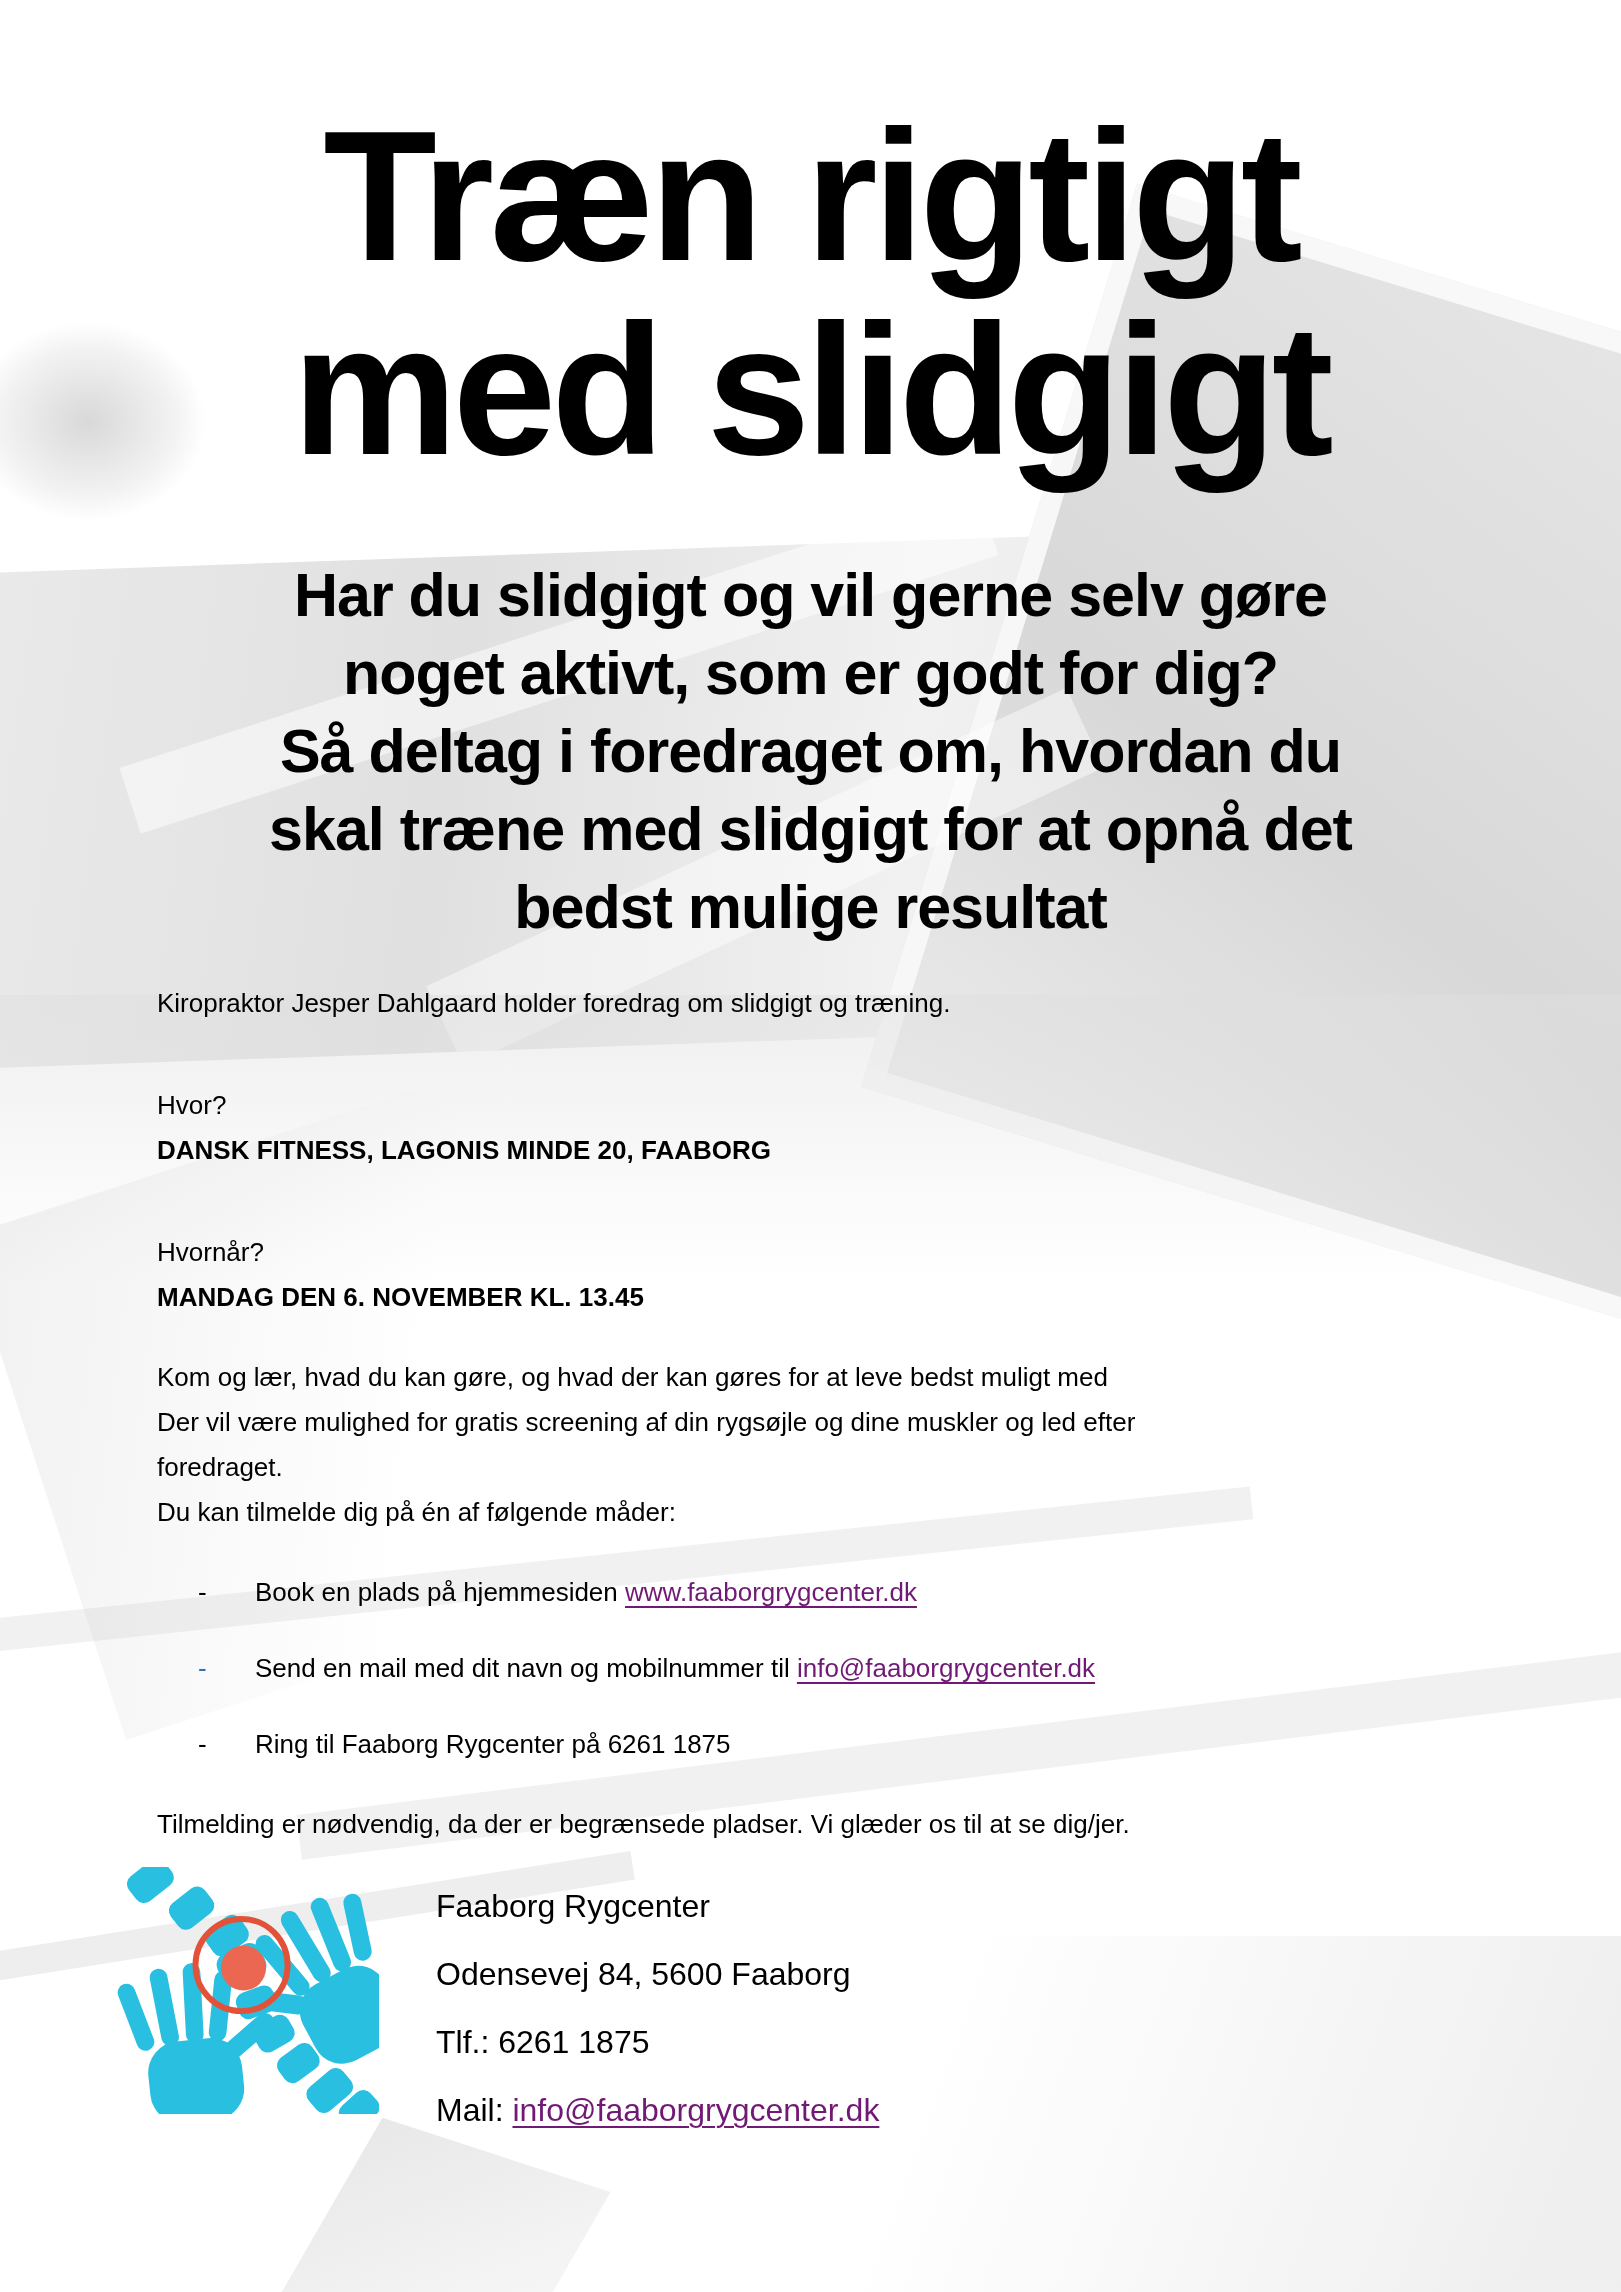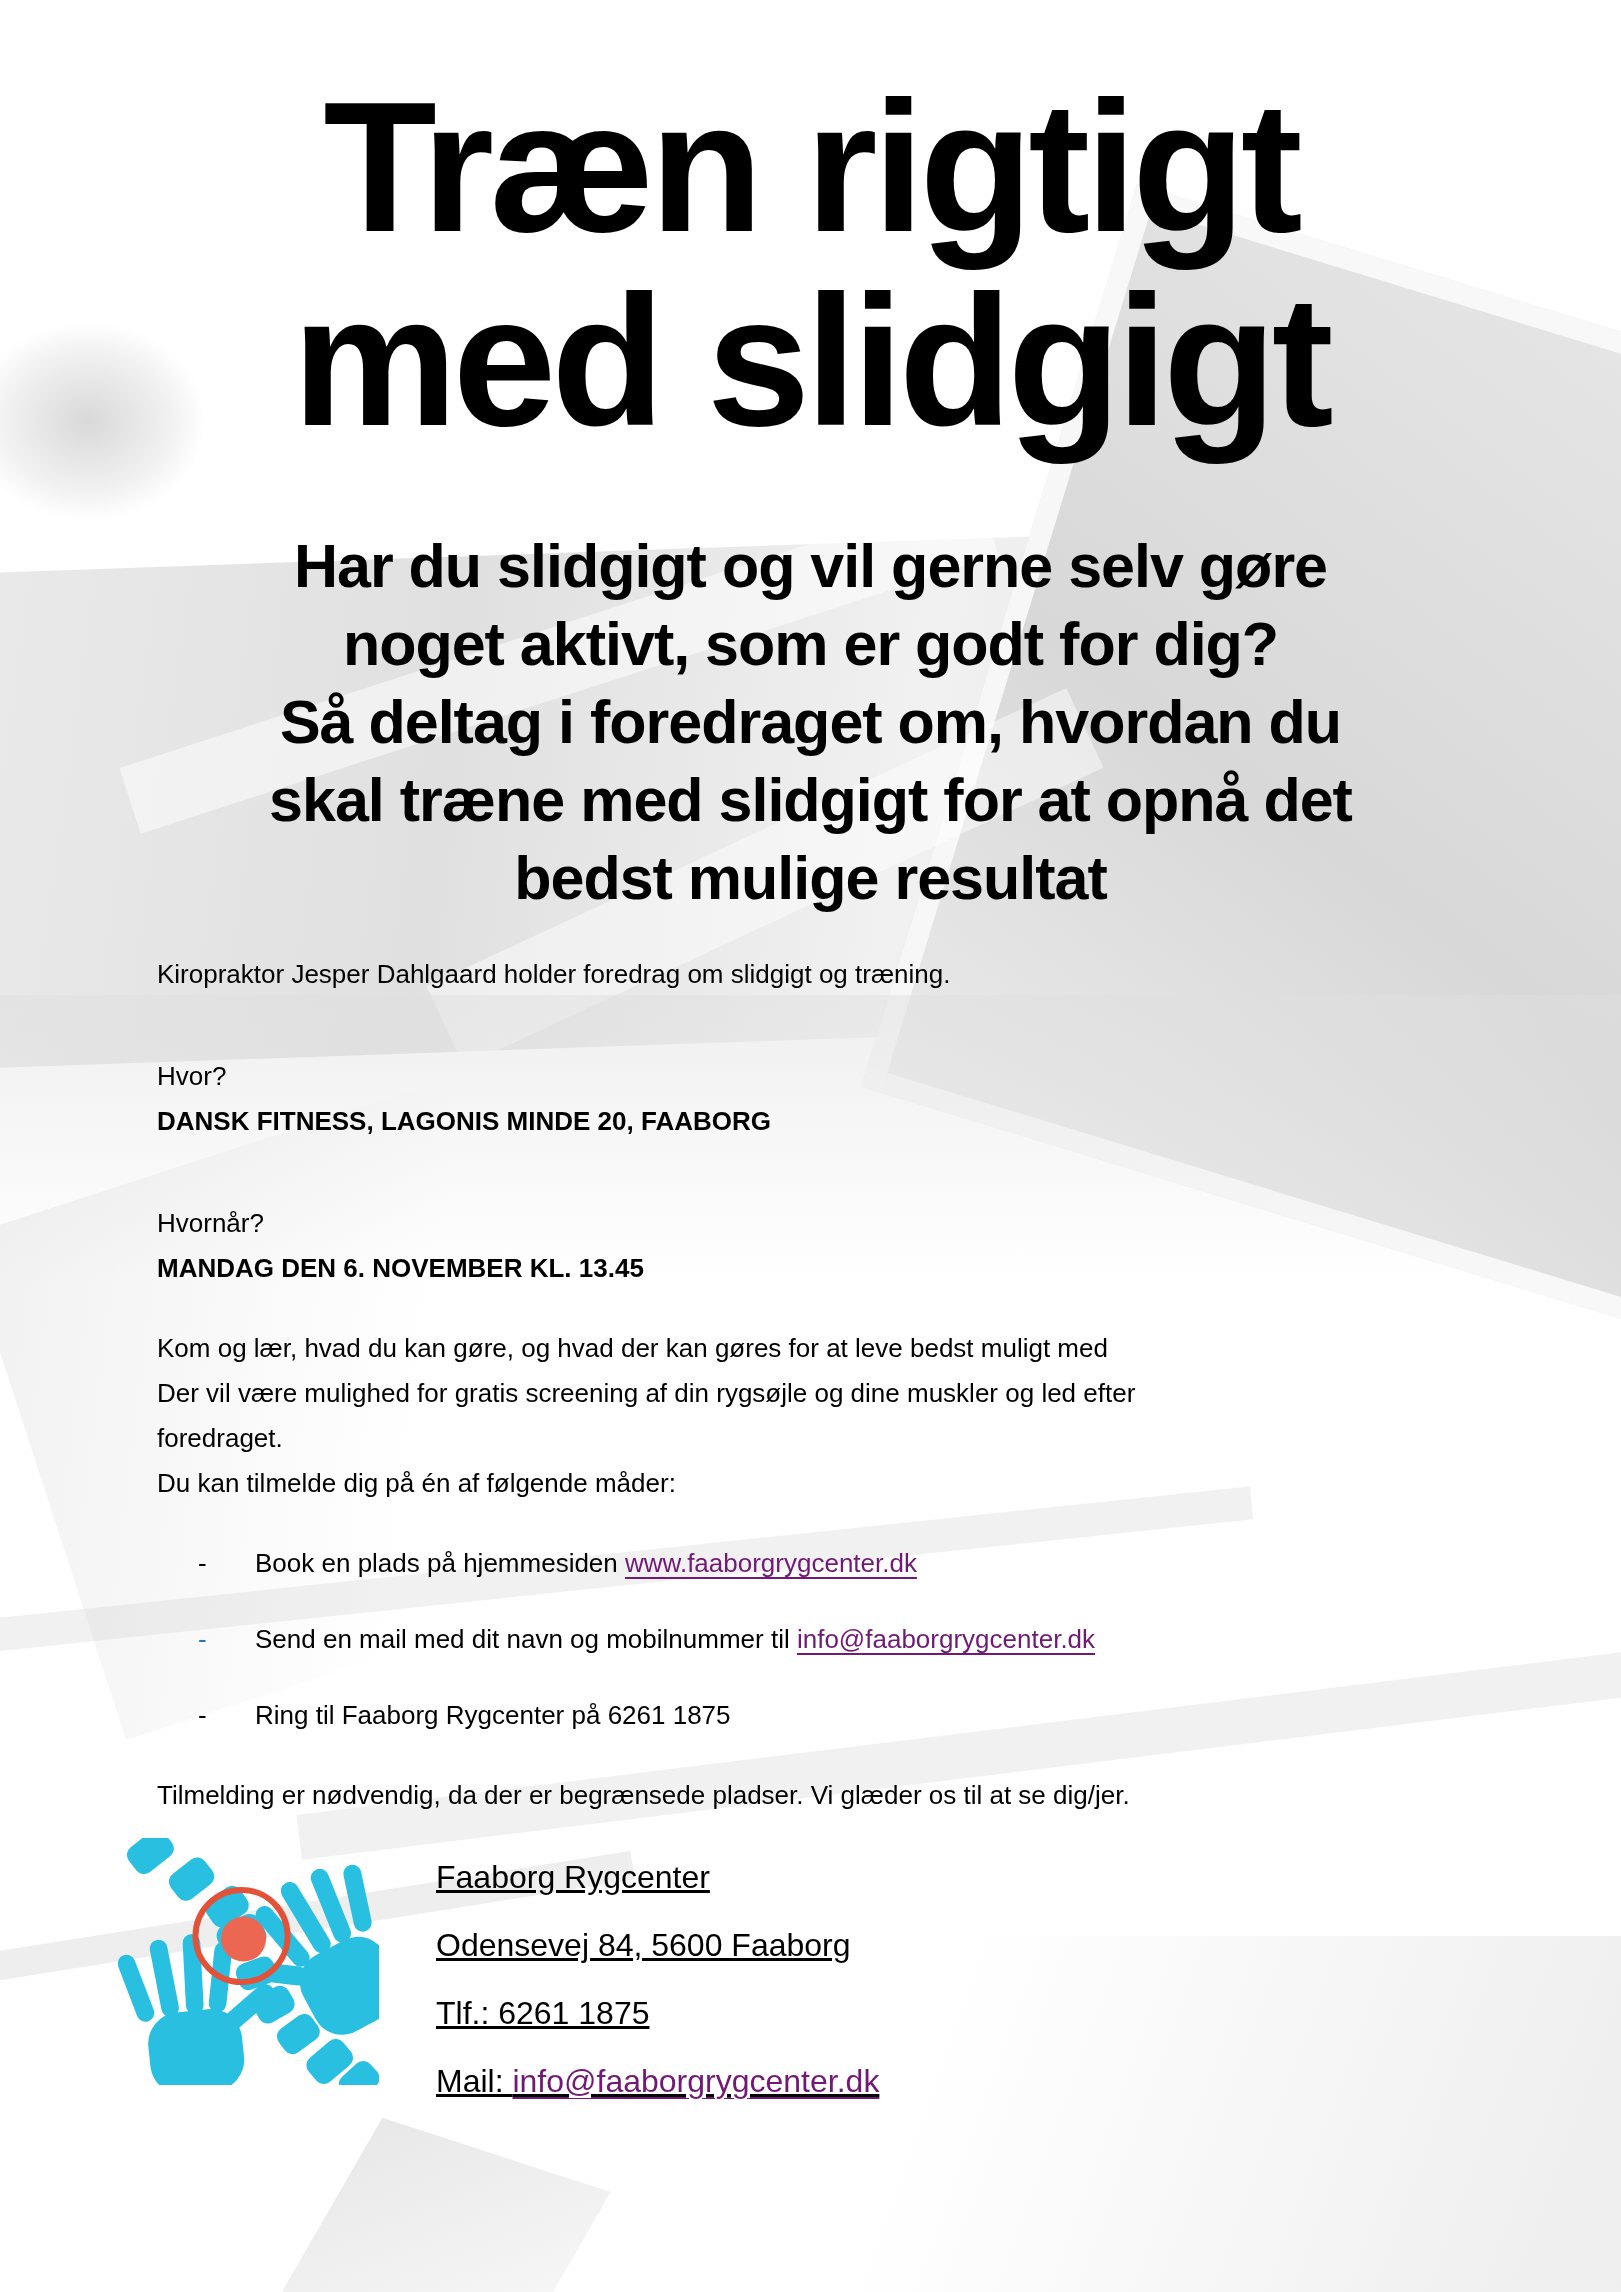--- a/index.html
+++ b/index.html
@@ -27,39 +27,39 @@
     background:linear-gradient(115deg,rgba(203,203,203,.28) 0%,rgba(255,255,255,0) 60%);transform:rotate(-18deg);}
   #bgStreakLow1{top:1554px;left:-39px;width:1294px;height:33px;background:rgba(205,205,205,.28);transform:rotate(-6deg);}
   #bgStreakLow2{top:1730px;left:294px;width:1392px;height:45px;background:rgba(210,210,210,.30);transform:rotate(-7deg);}
   #bgStreakLow3{top:1906px;left:-69px;width:706px;height:29px;background:rgba(206,206,206,.35);transform:rotate(-9deg);}
   #bgWedge{top:2142px;left:319px;width:240px;height:225px;
     background:linear-gradient(135deg,#e8e8e8,#fafafa);transform:rotate(18deg) skewX(-12deg);}
   #bgBottomRight{top:1936px;left:637px;width:984px;height:357px;
     background:linear-gradient(110deg,rgba(255,255,255,0) 30%,rgba(233,233,233,.7) 90%);}
 
   
-  #content{position:relative;z-index:2;padding-top:70px;}
+  #content{position:relative;z-index:2;padding-top:99px;}
   .title-line{
     font-size:186px;line-height:194px;font-weight:bold;letter-spacing:-4.9px;
     text-align:center;white-space:nowrap;}
   #subtitle{margin-top:69px;text-align:center;}
   .subtitle-line{
     font-size:61px;line-height:78px;font-weight:bold;letter-spacing:-1px;white-space:nowrap;}
   #bodyBlock{margin:35px 118px 0 157px;font-size:26px;line-height:45px;}
   #bodyBlock .gap{margin-top:57px;}
   .bold{font-weight:bold;}
   .line{white-space:nowrap;}
   #details{margin-top:35px;}
   #bullets{list-style:none;margin:35px 0 0 0;padding:0;}
   #bullets li{position:relative;padding-left:98px;margin-bottom:31px;white-space:nowrap;}
   #bullets li .dash{position:absolute;left:41px;top:0;}
   #bullets li.dash-blue .dash{color:#2e74b5;}
   a.link{color:#701a75;text-decoration:underline;text-decoration-thickness:2px;text-underline-offset:4.9px;cursor:pointer;}
   #closing{margin-top:35px;white-space:nowrap;}
-  #footer{margin:19.6px 0 0 109px;display:flex;align-items:flex-start;text-decoration:underline;}
+  #footer{margin:19.6px 0 0 109px;display:flex;align-items:flex-start;}
   #logoBox{width:270px;height:247px;flex:0 0 auto;}
   #contact{margin-left:57px;padding-top:23.5px;font-size:32px;}
   #contact p{margin:0 0 35px 0;line-height:33px;white-space:nowrap;}
 </style>
 </head>
 <body>
 
 <div class="bg" id="bgBranch"></div>
 <div class="bg" id="bgBand"></div>
 <div class="bg" id="bgPhotoRight"></div>

